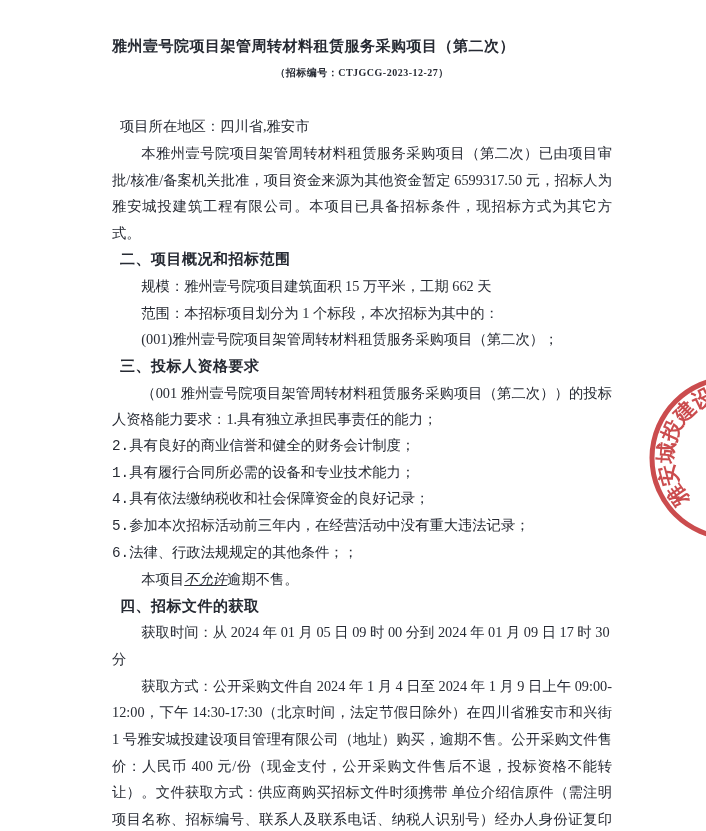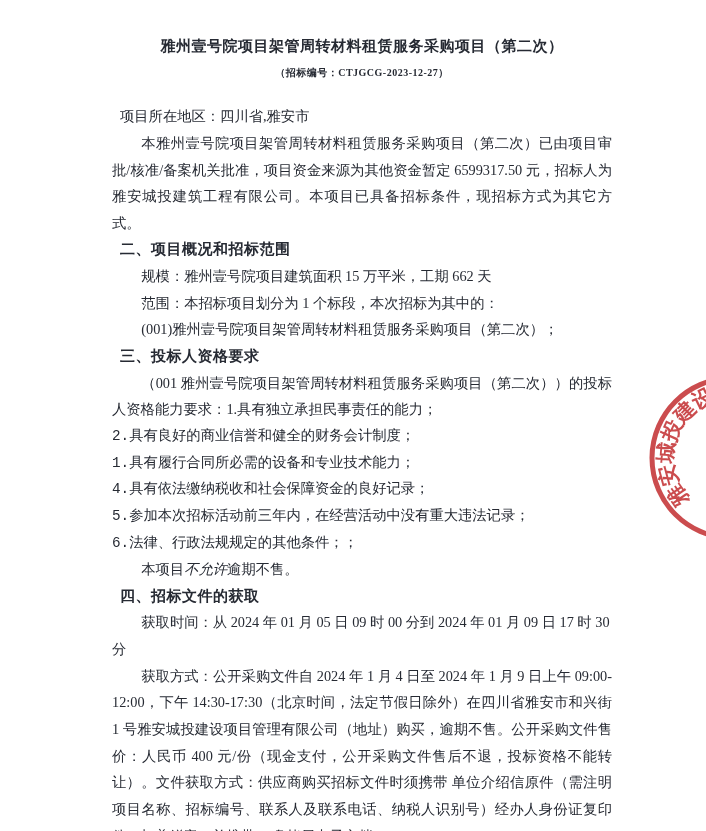--- a/index.html
+++ b/index.html
@@ -14,46 +14,46 @@
     box-sizing:border-box;
   }
   .content {
     position:relative;
     padding:33px 94px 0 112px;
     font-size:14.3px;
     line-height:26.64px;
     z-index:1;
   }
   .doc-title {
-    text-align:center;
+    text-align:left;
     font-weight:bold;
     font-size:15px;
     letter-spacing:0.5px;
   }
   .doc-subtitle {
     text-align:center;
     font-weight:bold;
     font-size:10px;
     letter-spacing:0.5px;
   }
-  .location-line { margin-top:17px; padding-left:8px; }
+  .location-line { margin-top:27px; padding-left:8px; }
   .section-heading {
     font-weight:bold;
     font-size:15px;
     padding-left:8px;
     letter-spacing:0.5px;
   }
   .para {
     text-align:justify;
     text-indent:2.05em;
   }
   .sub-line { text-indent:2.05em; }
   .plain-line { text-indent:0;font-family:Liberation Mono, monospace; }
   .jv-line { text-indent:2.05em; }
-  .em-italic { font-style:italic; }
+  .em-italic { font-style:italic;text-decoration:underline; }
   .seal {
     position:absolute;
     left:622px; top:348px;
     width:220px; height:220px;
     z-index:2;
     opacity:0.9;
     pointer-events:none;
   }
 </style>
 </head>

